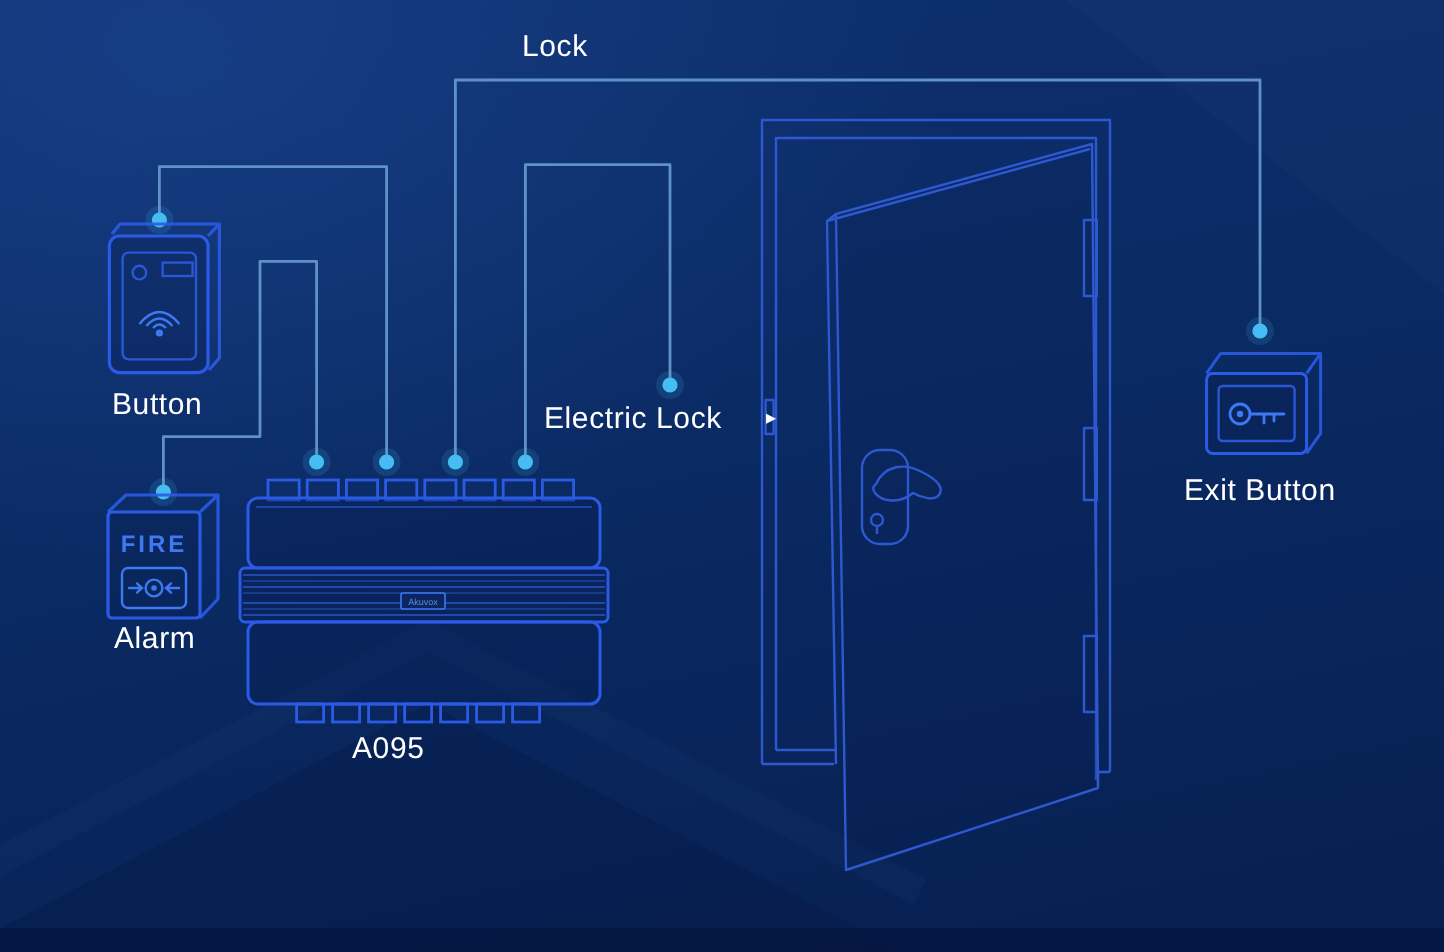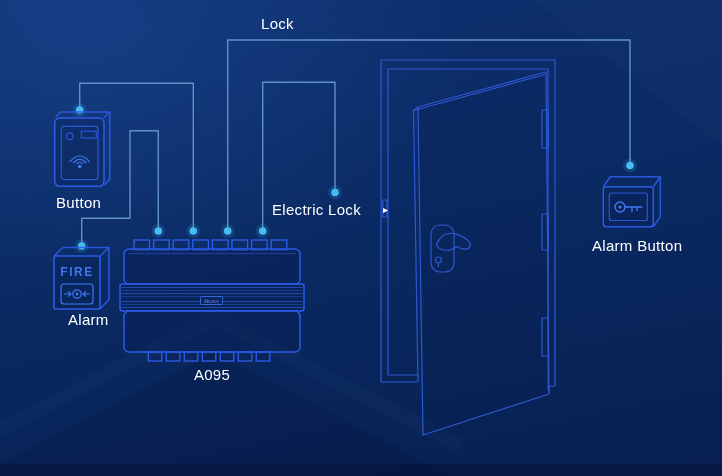--- a/index.html
+++ b/index.html
@@ -7,21 +7,21 @@
     position:relative;width:722px;height:476px;overflow:hidden;
     background:linear-gradient(168deg,#0e3070 0%,#0a2a63 48%,#071f50 100%);
     font-family:"Liberation Sans",sans-serif;
   }
   .bg-glow{position:absolute;inset:0;pointer-events:none;
     background:radial-gradient(ellipse 620px 420px at 12% 6%,rgba(45,100,190,.28),rgba(45,100,190,0) 62%);}
   .layer{position:absolute;left:0;top:0;}
   svg{display:block;}
   svg text{font-family:"Liberation Sans",sans-serif;}
   .lbl{position:absolute;color:#fff;font-size:15px;line-height:1.2;letter-spacing:.3px;white-space:nowrap;}
-  .lbl-center{text-align:center;}
+  .lbl-center{text-align:left;}
   .elock{display:flex;align-items:center;gap:22px;}
   .elock .arrow{font-size:10px;line-height:1;}
   .footer-strip{position:absolute;left:0;right:0;bottom:0;height:12px;background:rgba(5,18,60,.6);}
 </style>
 </head>
 <body>
 
 <div class="stage">
 
   <div class="bg-glow"></div>
@@ -171,18 +171,18 @@
       </g>
     </g>
   </svg>
 
   <div class="lbl" style="left:261px;top:15px">Lock</div>
   <div class="lbl elock" style="left:272px;top:201px">
     <span>Electric Lock</span>
     <span class="arrow">▸</span>
   </div>
   <div class="lbl" style="left:56px;top:194px">Button</div>
-  <div class="lbl" style="left:68px;top:311px">Alarm</div>
+  <div class="lbl" style="left:57px;top:311px">Alarm</div>
   <div class="lbl lbl-center" style="left:176px;top:366px;width:72px">A095</div>
-  <div class="lbl" style="left:592px;top:237px">Alarm Button</div>
+  <div class="lbl" style="left:592px;top:237px">Exit Button</div>
 
   <div class="footer-strip"></div>
 </div>
 
 </body></html>

